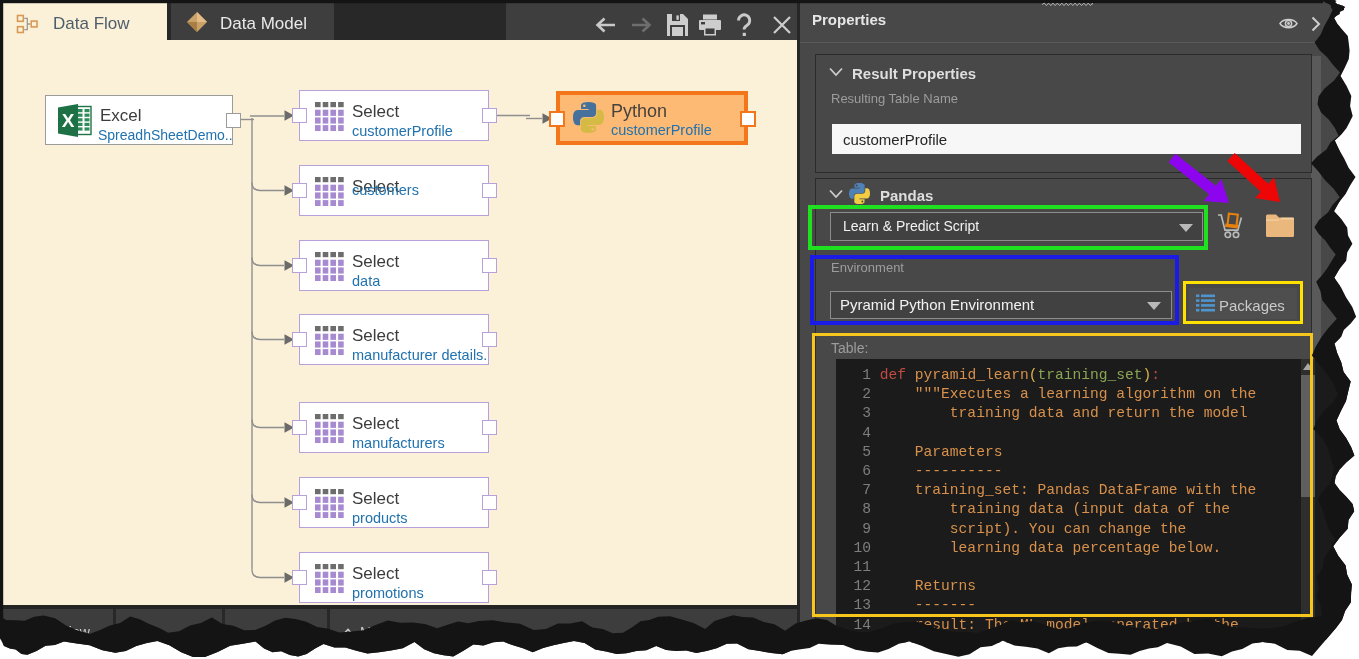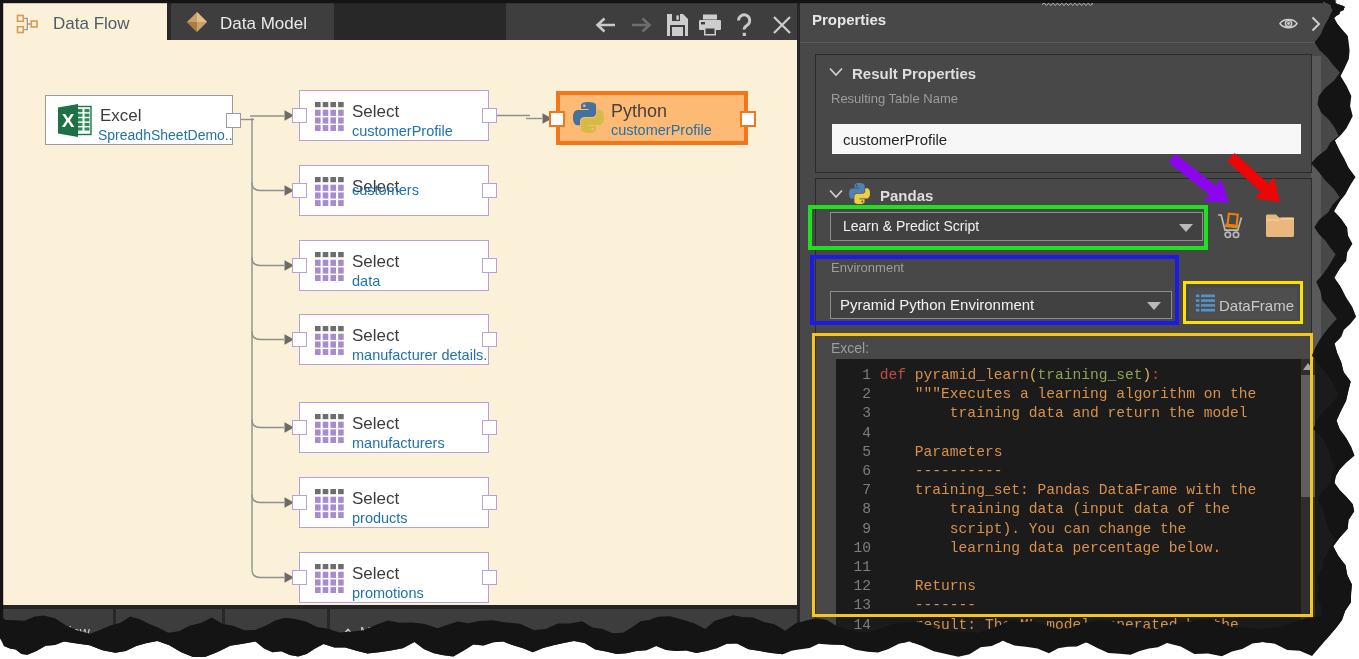--- a/index.html
+++ b/index.html
@@ -404,22 +404,22 @@
 <rect x="0" y="0.5" width="3.4" height="2.6"></rect>
           <rect x="5" y="0.5" width="14" height="2.6"></rect>
 <rect x="0" y="5.3" width="3.4" height="2.6"></rect>
           <rect x="5" y="5.3" width="14" height="2.6"></rect>
 <rect x="0" y="10.1" width="3.4" height="2.6"></rect>
           <rect x="5" y="10.1" width="14" height="2.6"></rect>
 <rect x="0" y="14.9" width="3.4" height="2.6"></rect>
           <rect x="5" y="14.9" width="14" height="2.6"></rect>
 </g>
       </svg>
-<div class="abs" style="left:419px;top:294px;font-size:15px;color:#c9c9c9">DataFrame</div>
-<div class="abs glabel" style="left:31px;top:337px;font-size:14px">Excel:</div>
+<div class="abs" style="left:419px;top:294px;font-size:15px;color:#c9c9c9">Packages</div>
+<div class="abs glabel" style="left:31px;top:337px;font-size:14px">Table:</div>
 <div id="codebox"><div style="position:absolute;left:0;top:7px"><div><span class="ln">   1</span> <span class="kw">def</span><span class="pl"> </span><span class="fn">pyramid_learn</span><span class="br">(</span><span class="pr">training_set</span><span class="br">)</span><span class="kw">:</span></div><div><span class="ln">   2</span> <span class="doc">    """Executes a learning algorithm on the</span></div><div><span class="ln">   3</span> <span class="doc">        training data and return the model</span></div><div><span class="ln">   4</span> </div><div><span class="ln">   5</span> <span class="doc">    Parameters</span></div><div><span class="ln">   6</span> <span class="doc">    ----------</span></div><div><span class="ln">   7</span> <span class="doc">    training_set: Pandas DataFrame with the</span></div><div><span class="ln">   8</span> <span class="doc">        training data (input data of the</span></div><div><span class="ln">   9</span> <span class="doc">        script). You can change the</span></div><div><span class="ln">  10</span> <span class="doc">        learning data percentage below.</span></div><div><span class="ln">  11</span> </div><div><span class="ln">  12</span> <span class="doc">    Returns</span></div><div><span class="ln">  13</span> <span class="doc">    -------</span></div><div><span class="ln">  14</span> <span class="doc">    result: The ML model generated by the</span></div></div><div style="position:absolute;left:465px;top:0;width:14px;height:281px;background:#2e2e2e"></div><div style="position:absolute;left:465px;top:16px;width:14px;height:122px;background:#5f5f5f"></div><svg style="position:absolute;left:466px;top:3px" width="12" height="10" viewBox="0 0 12 10">
           <polygon points="6,1 11,8 1,8" fill="#a8a8a8"></polygon>
         </svg></div>
     </div>
  <div id="bottombar">
       <div class="abs" style="left:3px;top:605px;width:794px;height:3.5px;background:#242424"></div>
 <div class="abs" style="left:3px;top:608.5px;width:794px;height:51px;background:#3d3d3d"></div>
 <div class="abs" style="left:113px;top:608.5px;width:3px;height:51px;background:#282828"></div>
 <div class="abs" style="left:222px;top:608.5px;width:3px;height:51px;background:#282828"></div>
 <div class="abs" style="left:327px;top:608.5px;width:3px;height:51px;background:#282828"></div>

